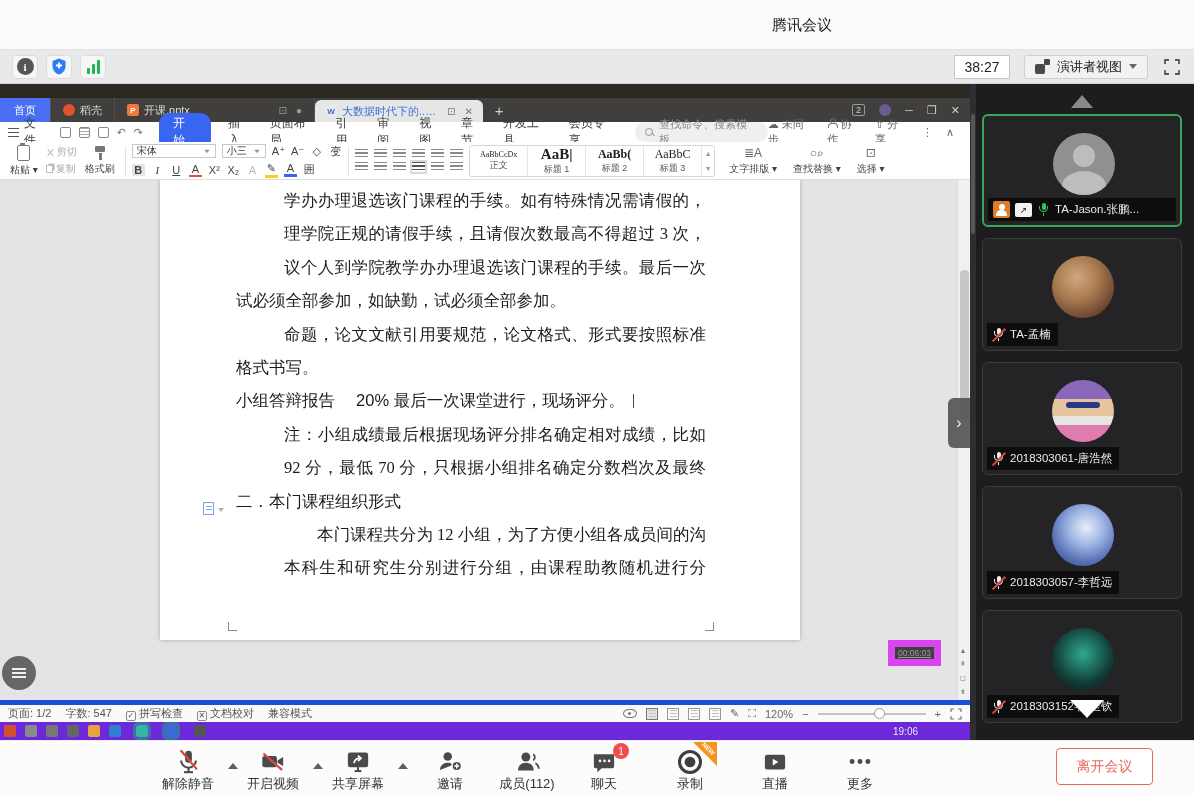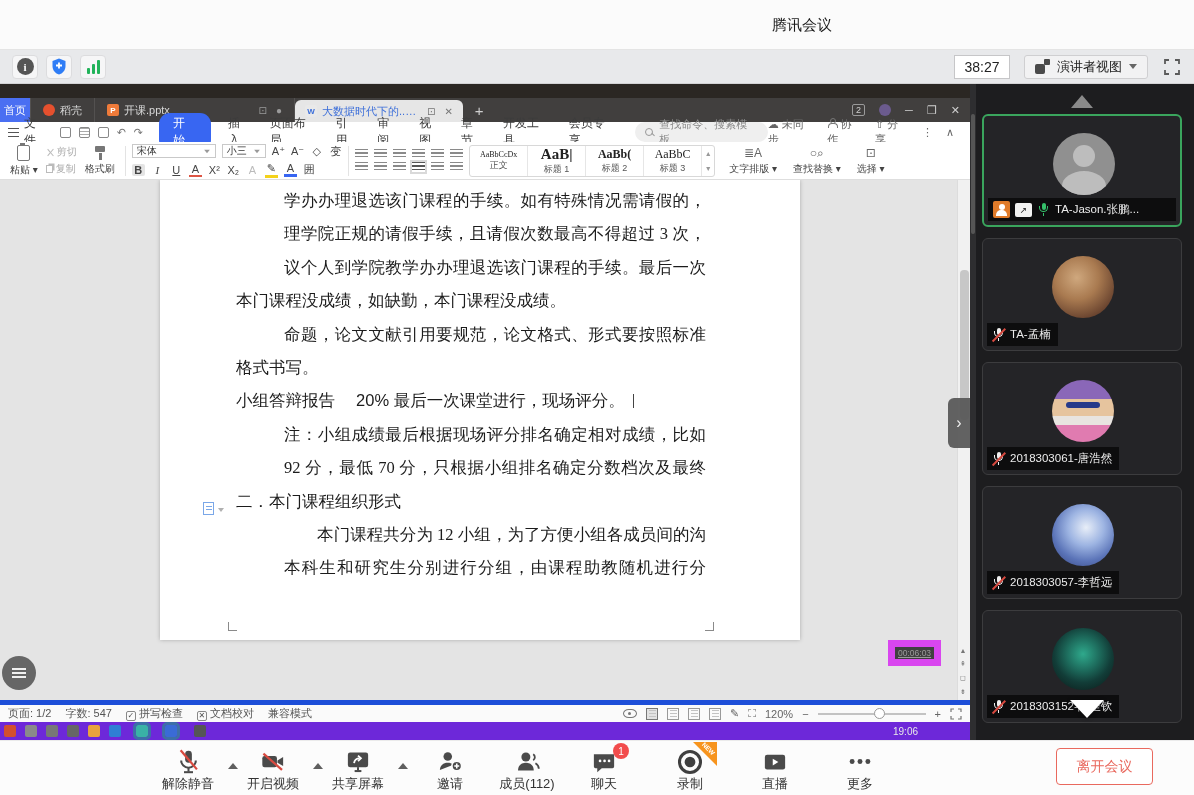--- a/index.html
+++ b/index.html
@@ -25,21 +25,21 @@
   .lay-ico .b{right:0;top:0;width:6px;height:6px;border-radius:1px;}
   .chev-d{width:0;height:0;border-left:4px solid transparent;border-right:4px solid transparent;border-top:5px solid #666;}
 
   
   .main{position:absolute;left:0;top:84px;width:1194px;height:656px;display:flex;}
   .shared{position:relative;width:970px;height:656px;background:#2b2723;overflow:hidden;}
 
   
   .wtab{position:absolute;left:0;top:14px;width:970px;height:24px;background:#413f3e;display:flex;align-items:stretch;color:#d8d8d8;font-size:11px;}
   .wt{display:flex;align-items:center;gap:5px;padding:0 12px;border-right:1px solid #535150;}
-  .wt.home{background:#4a6ff2;color:#fff;padding:0 4px;}
+  .wt.home{background:#4a6ff2;color:#fff;padding:0 14px;}
   .wt .dot-logo{width:12px;height:12px;border-radius:50%;background:#e5502e;display:inline-block;}
   .wt .sq-logo{width:12px;height:12px;border-radius:2px;background:#ef7b3a;color:#fff;font-size:8px;font-weight:bold;display:flex;align-items:center;justify-content:center;}
   .wt .sq-logo.w{background:#e9e9e9;color:#3d6fd9;}
   .wt.docactive{background:#e6e6e6;color:#3d6fd9;border-radius:6px 6px 0 0;margin-top:2px;border-right:none;padding:0 10px;}
   .tmini{color:#9a9a9a;font-size:10px;margin-left:4px;}
   .docactive .tmini{color:#777;}
   .wt-plus{display:flex;align-items:center;padding:0 12px;color:#cfcfcf;font-size:15px;}
   .winctl{margin-left:auto;display:flex;align-items:center;gap:14px;padding-right:10px;color:#cfcfcf;font-size:11px;}
   .badge2{border:1px solid #9a9a9a;border-radius:2px;padding:0 3px;font-size:9px;}
   .skin-c{width:12px;height:12px;border-radius:50%;background:#6b5b8e;display:inline-block;}
@@ -389,21 +389,21 @@
             <span><span>选择</span> ▾</span>
           </div>
       </div>
 
       <div class="docarea">
         <div class="page">
           <div class="dlines">
             <div class="dl jt">学办办理退选该门课程的手续。如有特殊情况需请假的，必须办</div>
             <div class="dl jt">理学院正规的请假手续，且请假次数最高不得超过 3 次，否则建</div>
             <div class="dl jt">议个人到学院教学办办理退选该门课程的手续。最后一次答辩考</div>
-            <div class="dl">本门课程没成绩，如缺勤，本门课程没成绩。</div>
+            <div class="dl">试必须全部参加，如缺勤，试必须全部参加。</div>
             <div class="dl jt">命题，论文文献引用要规范，论文格式、形式要按照标准的论文</div>
             <div class="dl">格式书写。</div>
             <div class="dl"><span>小组答辩报告　 20%  最后一次课堂进行，现场评分。</span><span class="caret"></span></div>
             <div class="dl jt">注：小组成绩最后根据现场评分排名确定相对成绩，比如按最高</div>
             <div class="dl jt">92 分，最低 70 分，只根据小组排名确定分数档次及最终成绩。</div>
             <div class="dl">二．本门课程组织形式</div>
             <div class="dl jt">　　本门课程共分为 12 小组，为了方便小组各成员间的沟通，</div>
             <div class="dl jt">本科生和研究生分别进行分组，由课程助教随机进行分组，分组</div>
           </div>
           <span class="cmark l"></span>

